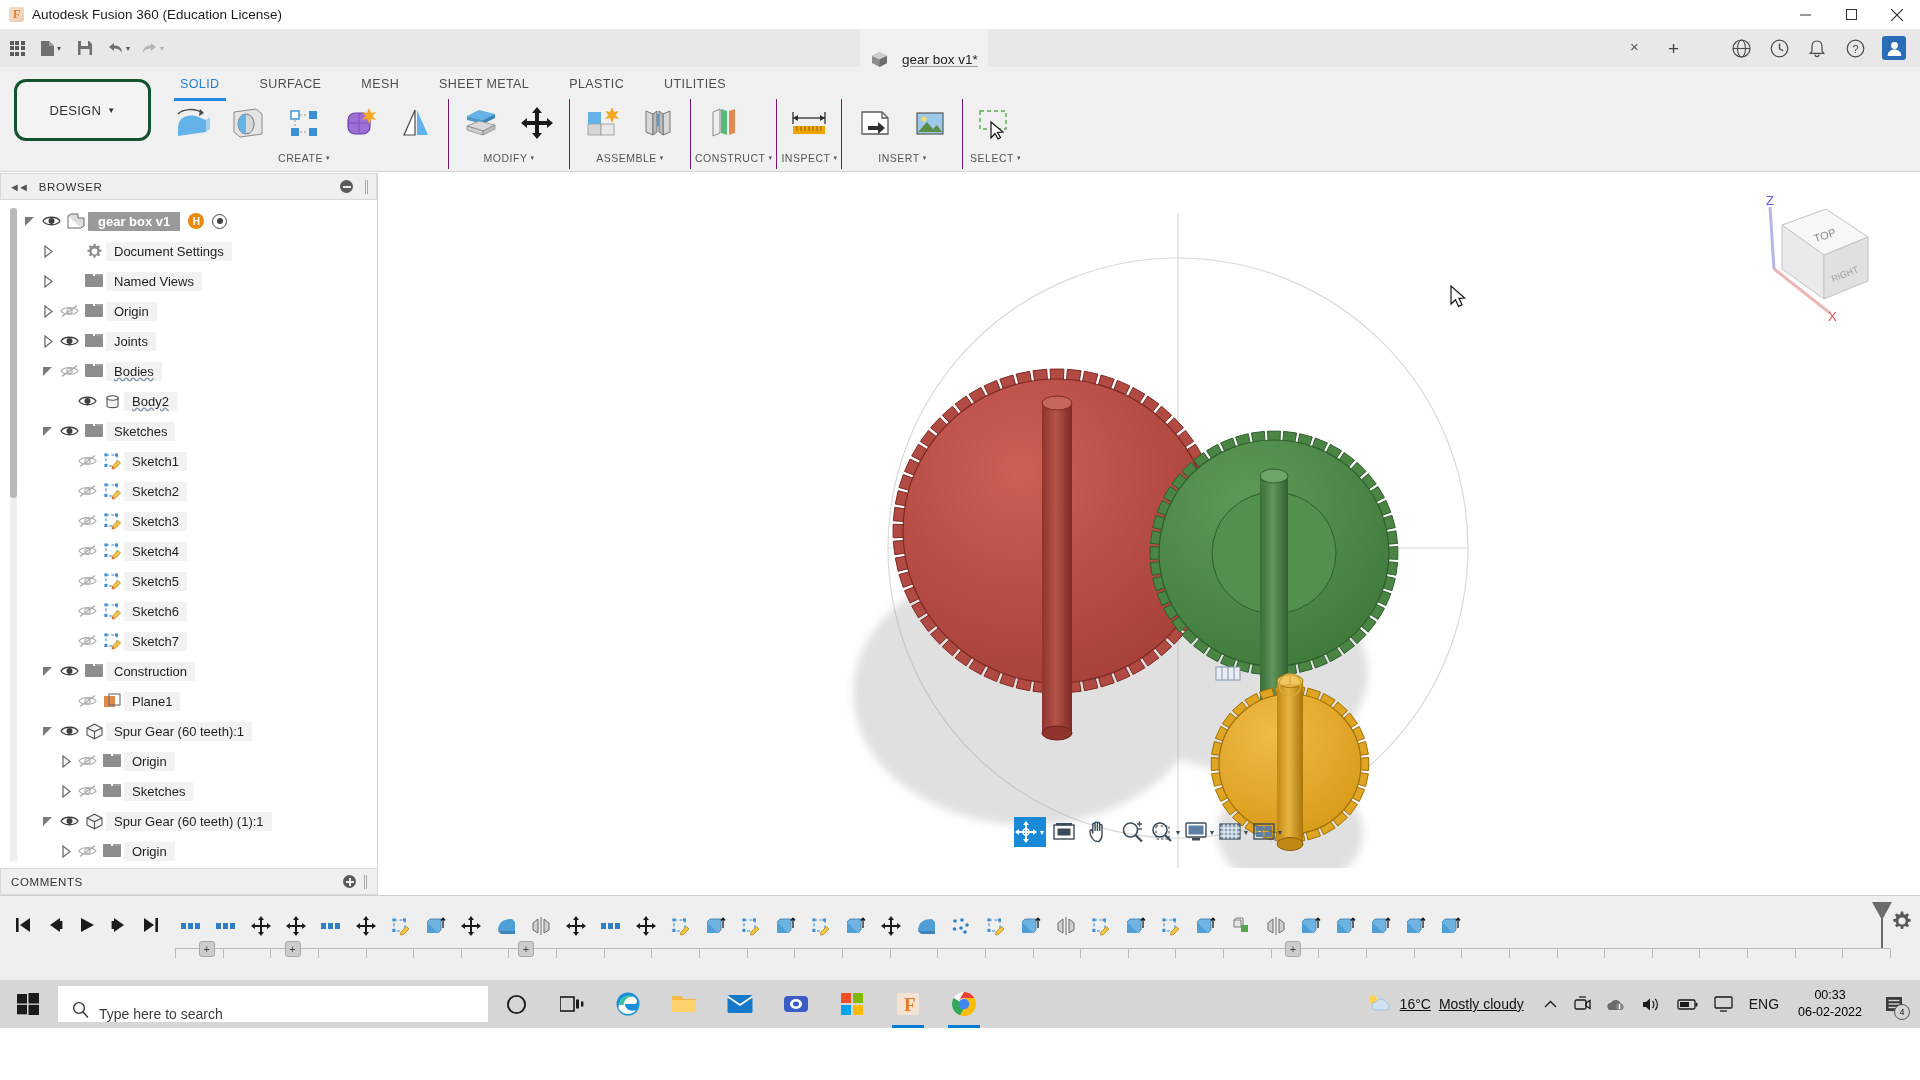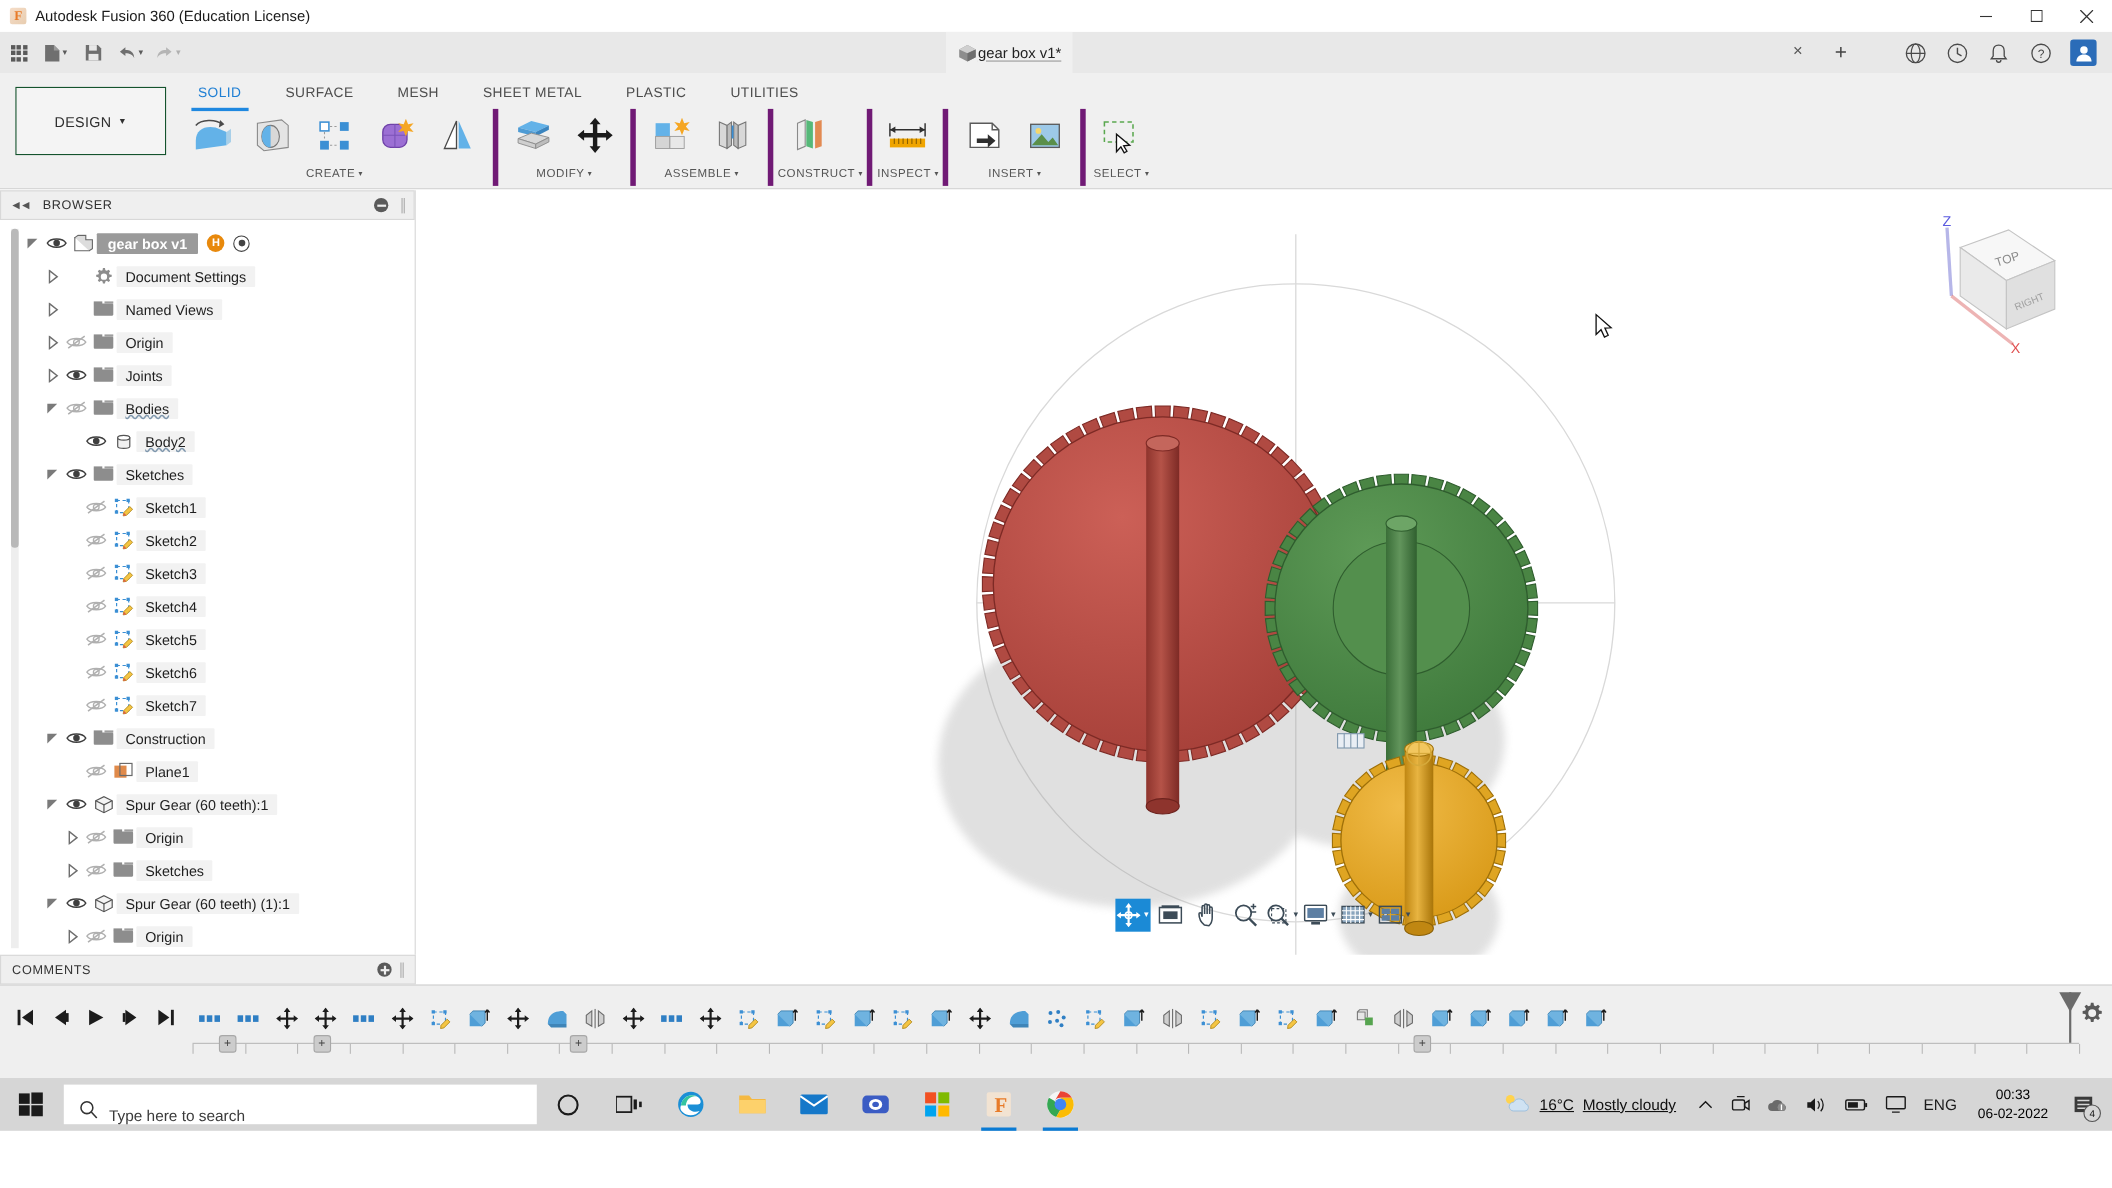--- a/index.html
+++ b/index.html
@@ -31,55 +31,55 @@
     position:absolute; left:0; top:29px; width:1920px; height:38px;
     background:#e8e8e8; display:flex; align-items:center;
   }
   .qa-item{ width:34px;height:38px;display:flex;align-items:center;justify-content:center;
     color:#5a5a5a; position:relative;}
   .qa-caret{ font-size:7px;color:#5a5a5a;margin-left:1px;}
   .grid9{display:grid;grid-template-columns:repeat(3,4px);grid-template-rows:repeat(3,4px);gap:1.5px;}
   .grid9 i{display:block;width:4px;height:4px;background:#5a5a5a;}
   .doctab{
     position:absolute; left:860px; top:29px; height:38px;
-    display:flex; align-items:center; gap:1px;
+    display:flex; align-items:flex-end; gap:14px;
     background:#f0f0f0; padding:0 10px;
   }
   .doc-cube{ width:18px;height:16px;position:relative; }
   .doc-title{ font-size:13.5px;color:#222; text-decoration:underline;
      text-decoration-color:#999; text-underline-offset:2px;}
   .doc-x{ position:absolute;left:1630px;top:38px;font-size:15px;color:#555; }
   .doc-plus{ position:absolute;left:1668px;top:38px;font-size:19px;color:#444;font-weight:300;}
   .right-icons{ position:absolute; right:8px; top:29px; height:38px; display:flex;
      align-items:center; gap:16px; padding-right:6px;}
   .ri{ width:22px;height:22px;color:#4a4a4a;display:flex;align-items:center;justify-content:center;}
   .avatar{ width:24px;height:24px;border-radius:3px;background:#2b6cb8;
      display:flex;align-items:center;justify-content:center;}
 
   
   .ribbon{
     position:absolute; left:0; top:67px; width:1920px; height:105px;
     background:#f0f0f0; border-bottom:1px solid #d4d4d4;
   }
   .designbox{
     position:absolute; left:14px; top:12px; width:137px; height:62px;
-    border:1px solid #14532d; border-radius:0; background:#f4f4f4;
+    border:3px solid #14532d; border-radius:12px; background:#f4f4f4;
     display:flex;align-items:center;justify-content:center;
   }
   .designbox span{ font-size:13px; color:#303030; letter-spacing:.3px;}
   .tabs{ position:absolute; left:160px; top:4px; display:flex; }
   .tab{ height:26px; padding:0 20px; display:flex;align-items:center;
     font-size:12.5px; color:#4d4d4d; letter-spacing:.4px; position:relative;}
   .tab.active{ color:#1f7fd4; }
   .tab.active:after{ content:""; position:absolute; left:14px; right:14px;
      bottom:-4px; height:3px; background:#1f88e0; }
 
   .groups{ position:absolute; left:160px; top:32px; display:flex; height:70px;}
   .group{ display:flex; flex-direction:column; position:relative;
-      border-right:5px solid #701a75; padding:0 4px;}
+      border-right:1px solid #701a75; padding:0 4px;}
   .group:last-child{border-right:none;}
   .grow{ display:flex; align-items:center; height:48px; }
   .tool{ width:56px;height:48px;display:flex;align-items:center;justify-content:center;
      position:relative; }
   .glabel{ height:22px; display:flex;align-items:center;justify-content:center;
      font-size:10.5px;color:#555; letter-spacing:.5px; gap:3px;}
   .glabel .cv{font-size:7px;}
 
   
   .browser{

